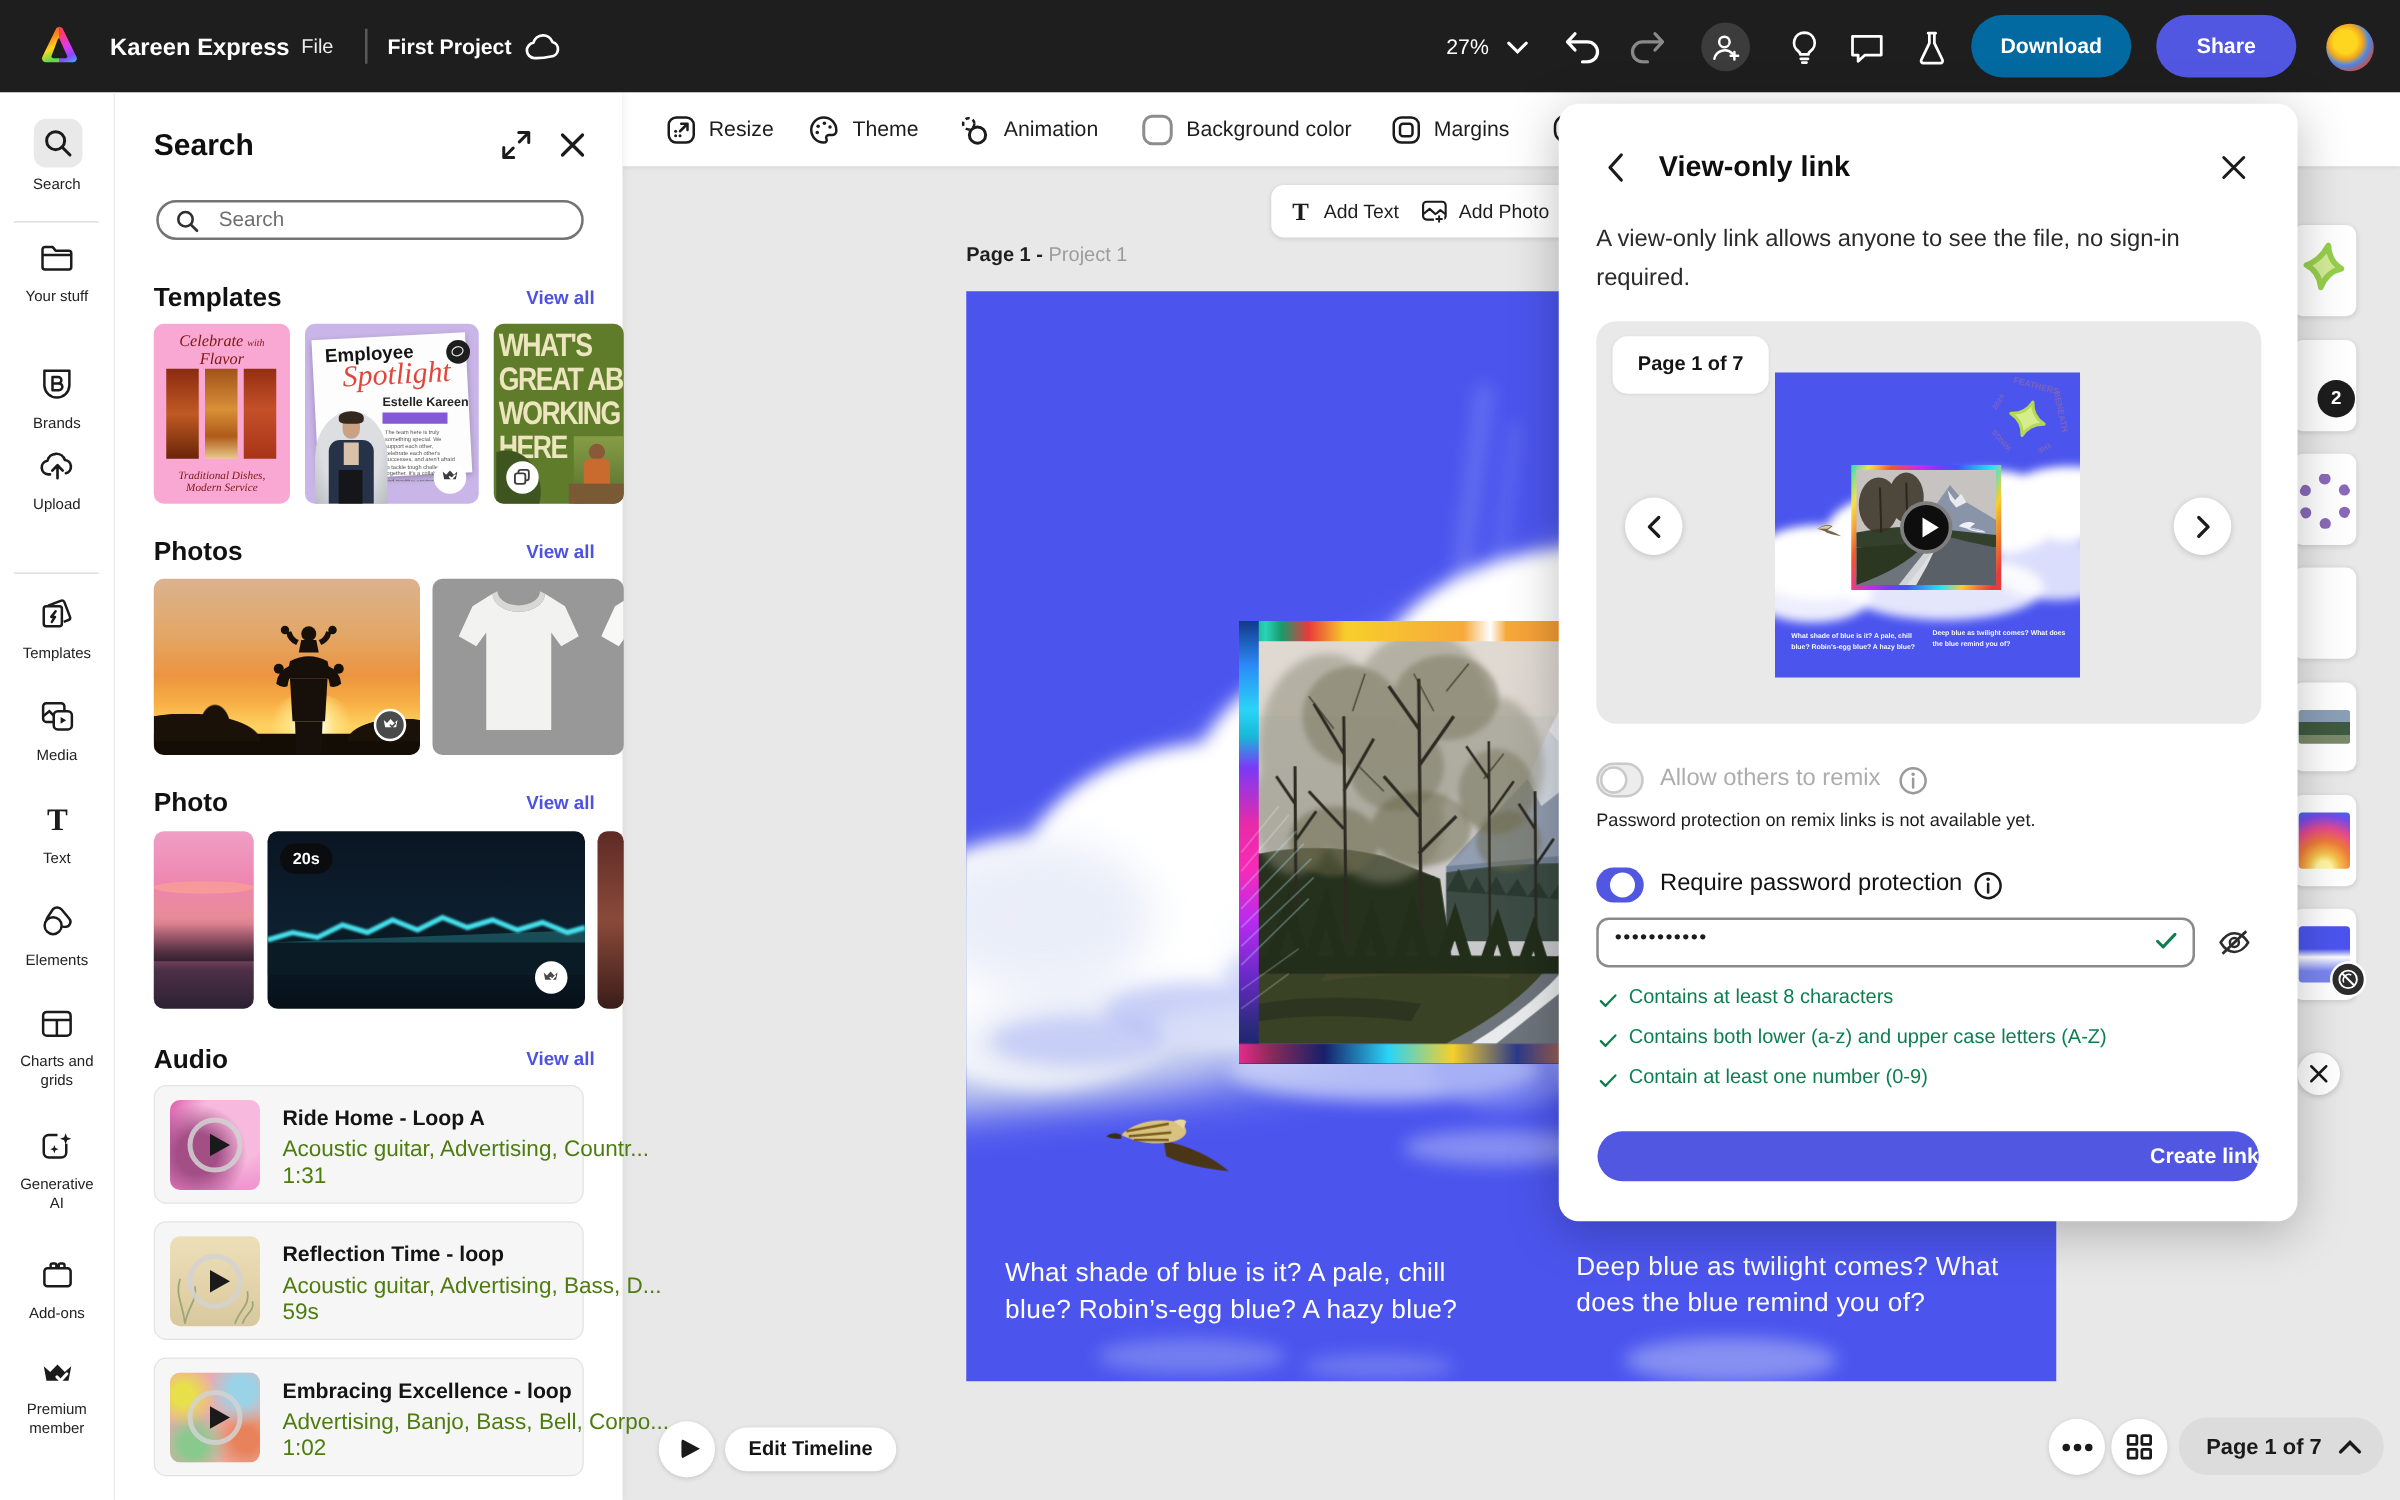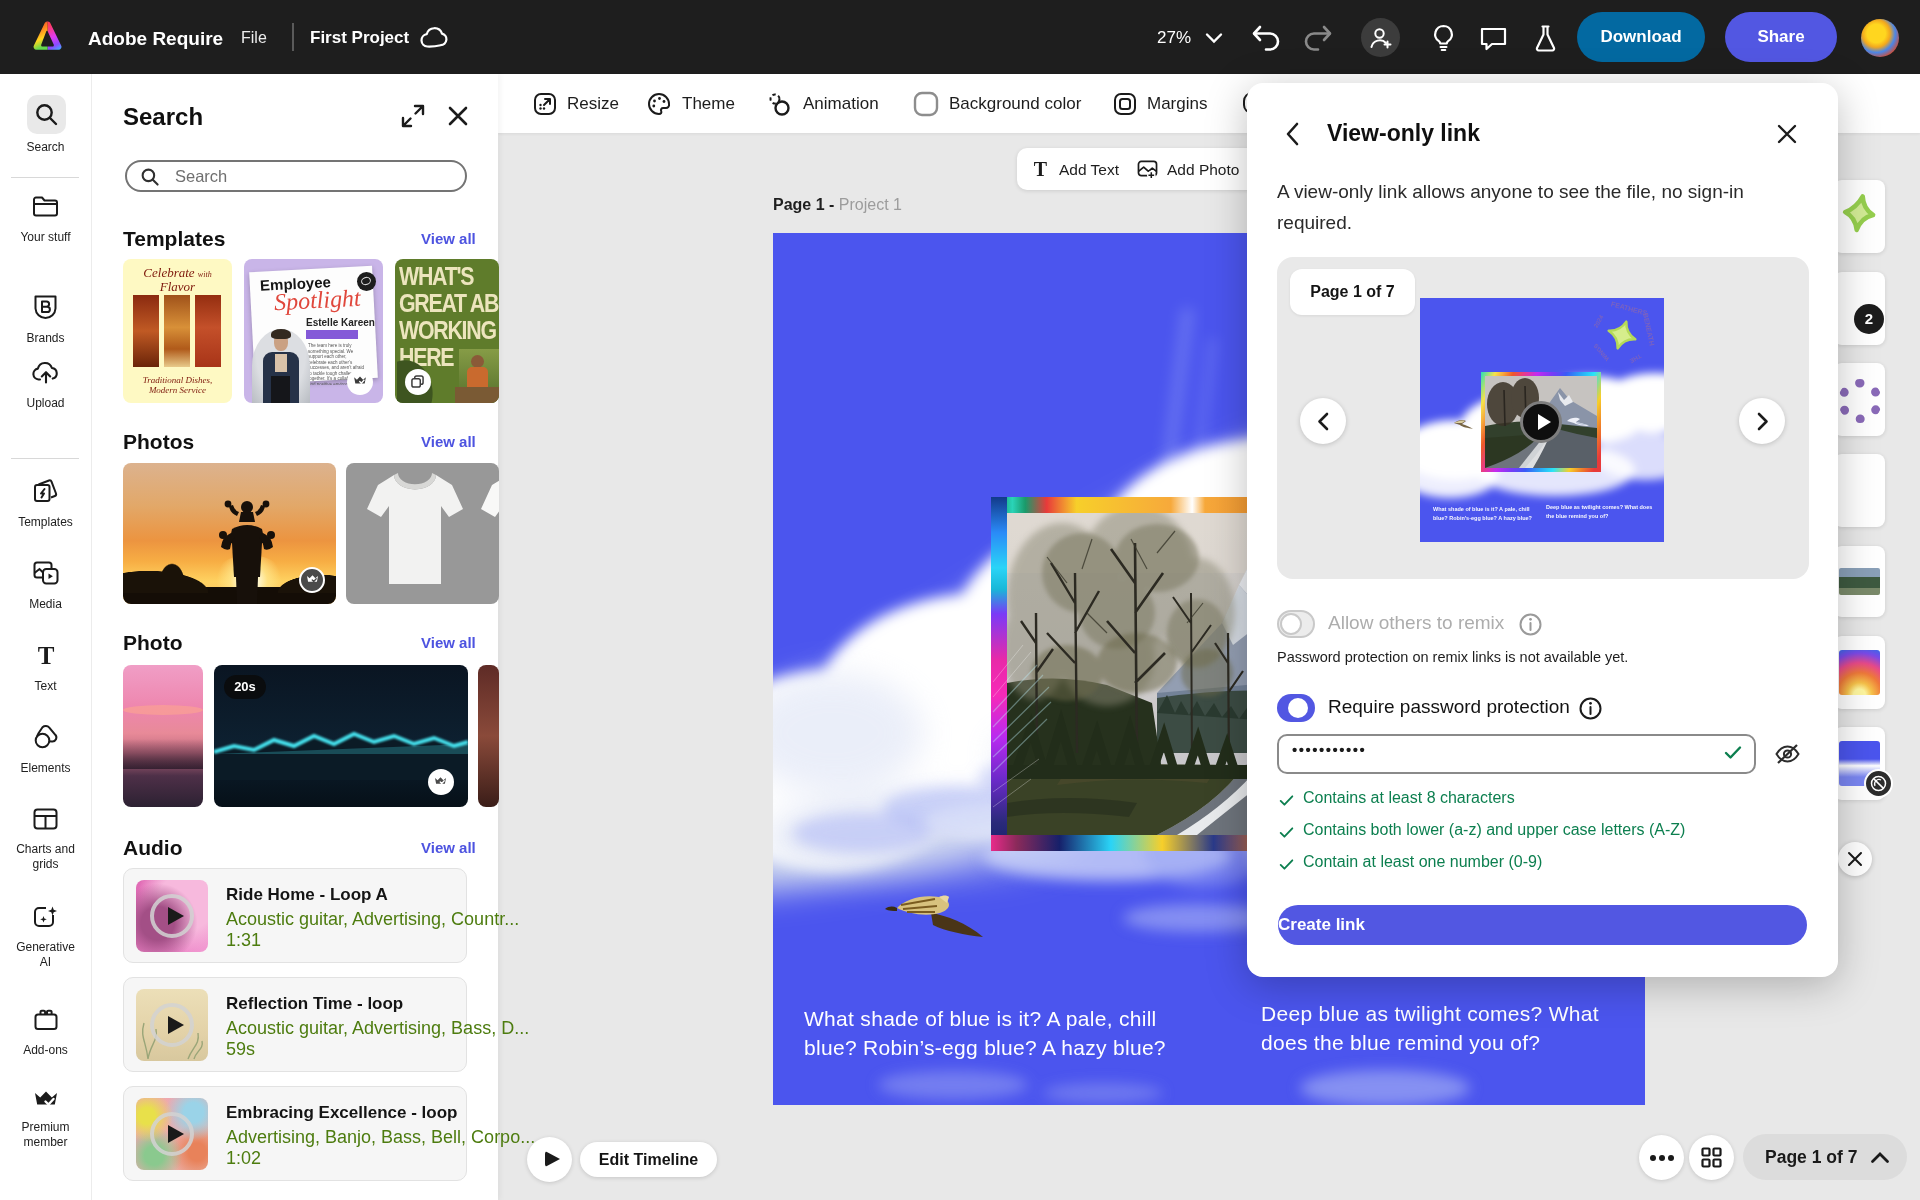--- a/index.html
+++ b/index.html
@@ -64,21 +64,21 @@
         <stop offset="0" stop-color="#ff3b5e"></stop>
           <stop offset="0.45" stop-color="#e03af2"></stop>
         <stop offset="0.75" stop-color="#8a4bff"></stop>
           <stop offset="1" stop-color="#3ab8ff"></stop>
       </linearGradient>
     </defs>
     <path d="M13 2.6 a3.2 3.2 0 0 1 5 0 L29 25.2 a3 3 0 0 1 -2.6 4.6 H15.5 V2 Z" fill="url(#lgR)"></path>
     <path d="M15.5 2 V29.8 H4.6 A3 3 0 0 1 2 25.2 L13 2.6 a3.2 3.2 0 0 1 2.5 -0.6 Z" fill="url(#lgL)"></path>
     <path d="M15.5 11 L21.7 24.6 a1.3 1.3 0 0 1 -1.2 1.9 H10.5 a1.3 1.3 0 0 1 -1.2 -1.9 L14.4 11 a0.6 0.6 0 0 1 1.1 0 Z" fill="#1e1e1e"></path>
   </svg>
-  <div class="abs" style="left:88px;top:28px;font-size:19px;font-weight:bold;letter-spacing:0px">Adobe Require</div>
+  <div class="abs" style="left:88px;top:28px;font-size:19px;font-weight:bold;letter-spacing:0px">Kareen Express</div>
   <div class="abs" style="left:241px;top:29px;font-size:16px;color:#ececec">File</div>
   <div class="abs" style="left:292px;top:23px;width:2px;height:28px;background:#5a5a5a"></div>
   <div class="abs" style="left:310px;top:28px;font-size:17px;font-weight:bold">First Project</div>
   <svg class="abs" style="left:419px;top:27px" width="30" height="22" viewBox="0 0 30 22" fill="none" stroke="#fff" stroke-width="2.2" stroke-linejoin="round" stroke-linecap="round">
     <path d="M8.3 19.5 a6.2 6.2 0 0 1 -0.6 -12.3 a8 8 0 0 1 15.3 -0.6 a5.9 5.9 0 0 1 -1.3 11.6 a50 50 0 0 1 -13.4 1.3 Z"></path>
   </svg>
 
   <div class="abs" style="left:1157px;top:28px;font-size:17px;color:#fff">27%</div>
   <svg class="abs" style="left:1205px;top:32px" width="18" height="12" viewBox="0 0 18 12" fill="none" stroke="#fff" stroke-width="2.4" stroke-linecap="round">
       <path d="M2 2.5 L9 9.5 L16 2.5"></path>
@@ -221,21 +221,21 @@
 
   <div class="abs" style="left:33px;top:86px;width:342px;height:32px;border:2px solid #747474;border-radius:17px"></div>
   <svg class="abs" style="left:48px;top:93px" width="20" height="20" viewBox="0 0 25 25" fill="none" stroke="#303030" stroke-width="2.6" stroke-linecap="round">
       <circle cx="10.5" cy="10.5" r="7.2"></circle>
       <path d="M16 16 L22 22"></path>
     </svg>
   <div class="abs" style="left:83px;top:93px;font-size:16.5px;color:#6f6f6f">Search</div>
 
   <div class="h2" style="left:31px;top:153px">Templates</div>
   <div class="viewall" style="left:329px;top:156px">View all</div>
-  <div class="thumb" style="left:31px;top:185px;width:109px;height:144px;background:#fef9c3">
+  <div class="thumb" style="left:31px;top:185px;width:109px;height:144px;background:#f9a8d4">
     <div class="abs" style="left:0;top:6px;width:109px;text-align:center;font-family:'Liberation Serif',serif;font-style:italic;font-size:13px;color:#7e180c">Celebrate <span style="font-size:8px">with</span></div>
     <div class="abs" style="left:0;top:20px;width:109px;text-align:center;font-family:'Liberation Serif',serif;font-style:italic;font-size:13px;color:#7e180c">Flavor</div>
     <div class="abs" style="left:10px;top:36px;width:26px;height:72px;background:linear-gradient(#8a2a10,#c05a24 50%,#6a2408)"></div>
     <div class="abs" style="left:41px;top:36px;width:26px;height:72px;background:linear-gradient(#a0521a,#d89038 45%,#b05a1a 75%,#e8ca8a)"></div>
     <div class="abs" style="left:72px;top:36px;width:26px;height:72px;background:linear-gradient(#942e10,#c4502a 45%,#a83418)"></div>
     <div class="abs" style="left:0;top:116px;width:109px;text-align:center;font-family:'Liberation Serif',serif;font-style:italic;font-size:9px;color:#7e180c">Traditional Dishes,<br>Modern Service</div>
   </div>
   <div class="thumb" style="left:152px;top:185px;width:139px;height:144px;background:#c9b5e8">
     <div class="abs" style="left:8px;top:10px;width:123px;height:112px;background:#fdfdfd;transform:rotate(-3deg);box-shadow:0 2px 5px rgba(0,0,0,.25)"></div>
     <div class="abs" style="left:16px;top:16px;font-size:15px;font-weight:bold;color:#141414;transform:rotate(-3deg)">Employee</div>
@@ -773,14 +773,14 @@
   <div class="check" style="left:56px;top:706px">Contains at least 8 characters</div>
   <svg class="abs" style="left:32px;top:743px" width="15" height="13" viewBox="0 0 18 15" fill="none" stroke="#0c7f4f" stroke-width="2.2" stroke-linecap="round" stroke-linejoin="round">
       <path d="M2 8 L6.5 12.5 L16 2.5"></path>
     </svg>
   <div class="check" style="left:56px;top:738px">Contains both lower (a-z) and upper case letters (A-Z)</div>
   <svg class="abs" style="left:32px;top:775px" width="15" height="13" viewBox="0 0 18 15" fill="none" stroke="#0c7f4f" stroke-width="2.2" stroke-linecap="round" stroke-linejoin="round">
       <path d="M2 8 L6.5 12.5 L16 2.5"></path>
     </svg>
   <div class="check" style="left:56px;top:770px">Contain at least one number (0-9)</div>
 
-  <div class="abs" style="left:31px;top:822px;width:529px;height:40px;border-radius:20px;background:#5257e2;text-align:left;line-height:40px;font-size:17px;font-weight:bold;color:#fff">Create link</div>
+  <div class="abs" style="left:31px;top:822px;width:529px;height:40px;border-radius:20px;background:#5257e2;text-align:right;line-height:40px;font-size:17px;font-weight:bold;color:#fff">Create link</div>
 </div>
 
 </body></html>

